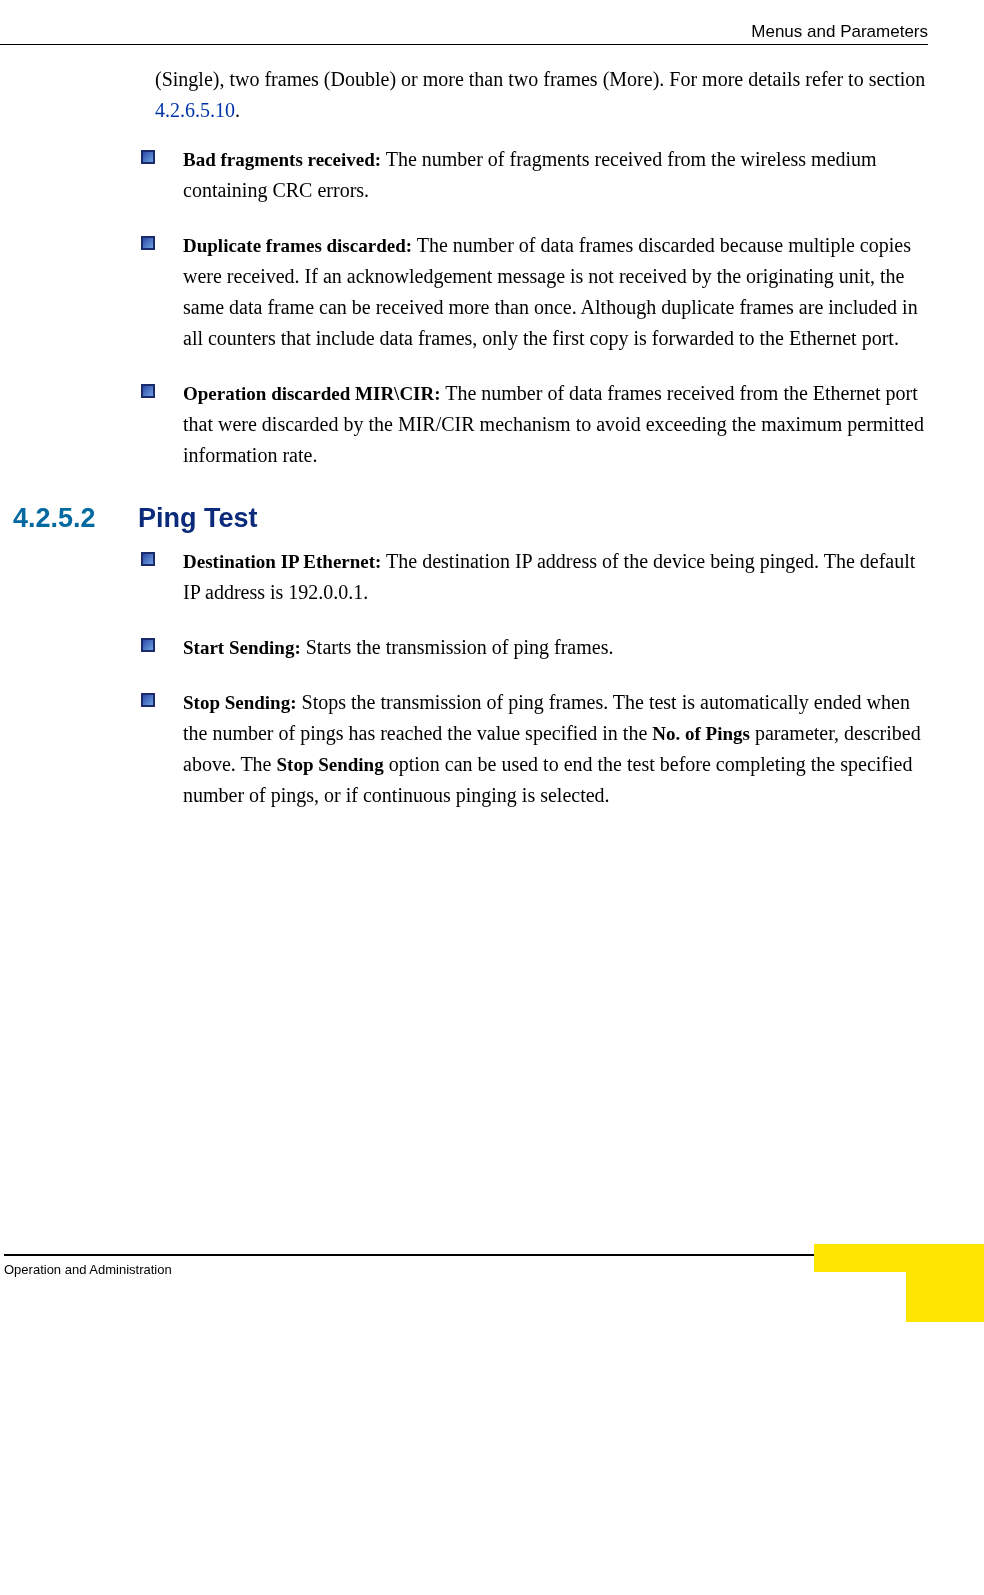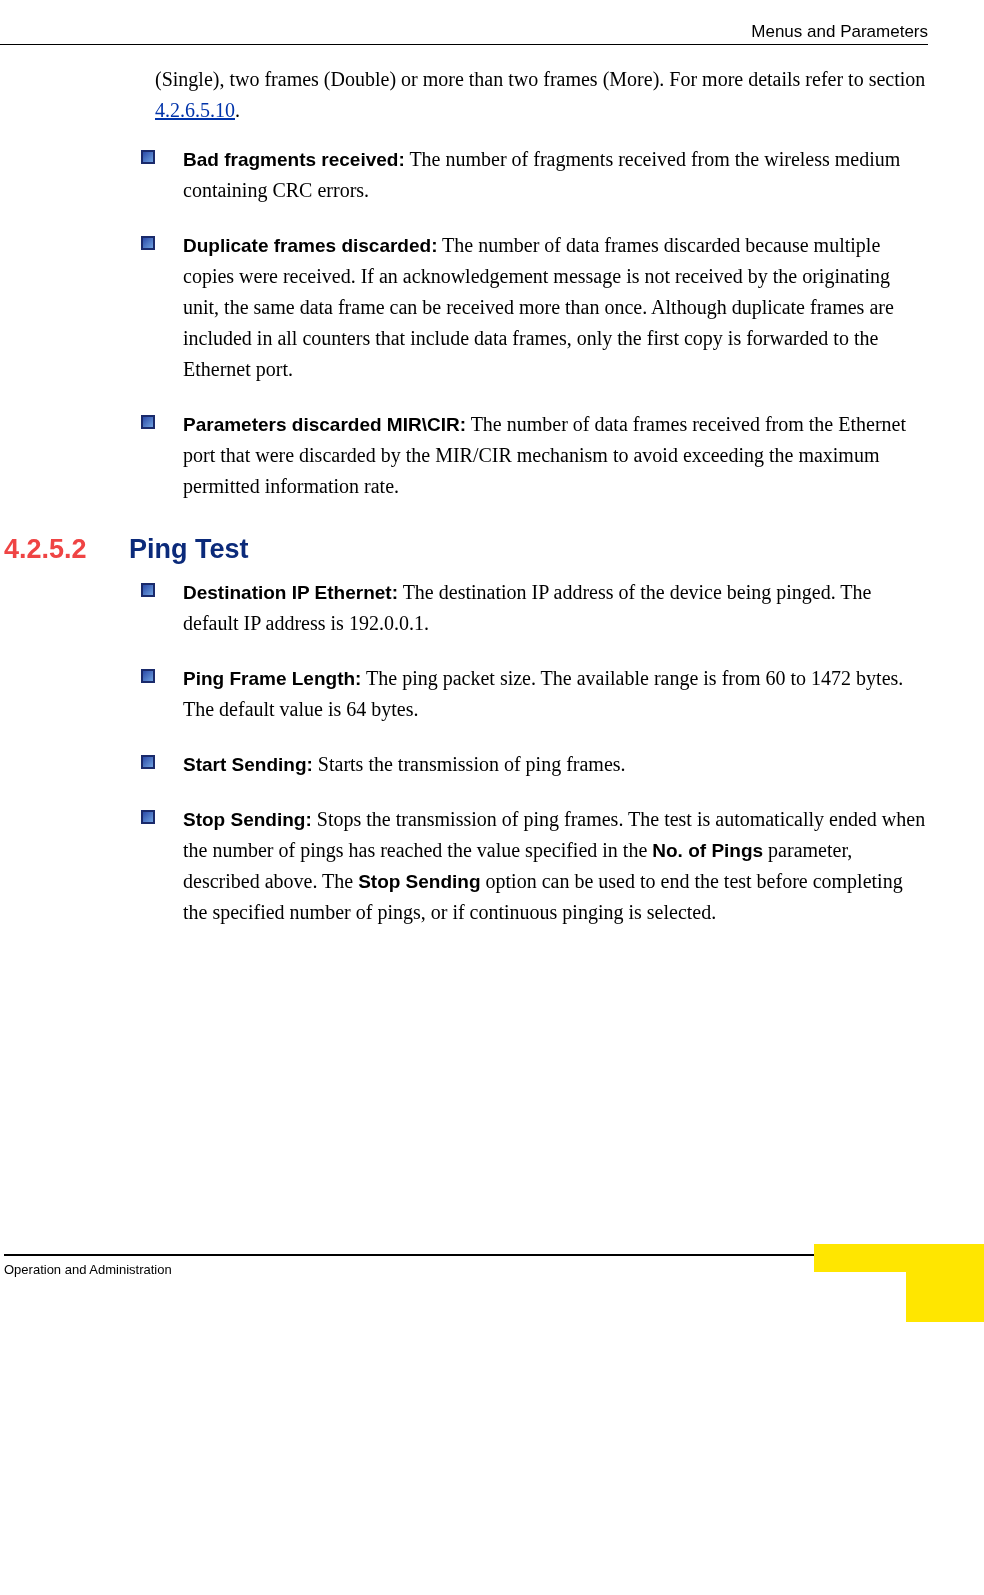--- a/index.html
+++ b/index.html
@@ -39,21 +39,20 @@
     right: 56px;
     top: 64px;
   }
   .para {
     font-size: 20px;
     line-height: 1.55;
     margin-bottom: 18px;
   }
   .link {
     color: #0033aa;
-    text-decoration: underline;
   }
   ul.bullets {
     list-style: none;
     margin: 0;
     padding: 0;
   }
   ul.bullets > li {
     position: relative;
     padding-left: 28px;
     margin-bottom: 24px;
@@ -64,39 +63,40 @@
     position: absolute;
     left: -14px;
     top: 6px;
     width: 14px;
     height: 14px;
     border: 2px solid #1a2a6b;
     box-sizing: border-box;
     background: linear-gradient(135deg, #2b4aa8 0%, #6fa2e0 100%);
   }
   .term {
-    font-family: Liberation Sans, sans-serif;
+    font-family: Liberation Serif, serif;
     font-weight: bold;
     font-size: 19px;
   }
   .sect-row {
     display: flex;
     align-items: baseline;
     margin-left: -155px;
     margin-top: 32px;
     margin-bottom: 12px;
   }
   .sect-num {
     width: 125px;
-    color: #ef4444;
+    color: #0369a1;
     font-family: Arial, Helvetica, sans-serif;
     font-weight: bold;
     font-size: 27px;
     padding-left: 4px;
     flex: none;
+    margin-left: 9px;
   }
   .sect-title {
     color: #0b2a7a;
     font-family: Arial, Helvetica, sans-serif;
     font-weight: bold;
     font-size: 27px;
   }
   .italic { font-style: italic; }
 
   .footer {
@@ -154,38 +154,34 @@
       <li>
         <span class="bullet-icon"></span>
         <span class="term">Bad fragments received:</span><span> The number of fragments received from the wireless medium containing CRC errors.</span>
       </li>
       <li>
         <span class="bullet-icon"></span>
         <span class="term">Duplicate frames discarded:</span><span> The number of data frames discarded because multiple copies were received. If an acknowledgement message is not received by the originating unit, the same data frame can be received more than once. Although duplicate frames are included in all counters that include data frames, only the first copy is forwarded to the Ethernet port.</span>
       </li>
       <li>
         <span class="bullet-icon"></span>
-        <span class="term">Parameters discarded MIR\CIR:</span><span> The number of data frames received from the Ethernet port that were discarded by the MIR/CIR mechanism to avoid exceeding the maximum permitted information rate.</span>
+        <span class="term">Operation discarded MIR\CIR:</span><span> The number of data frames received from the Ethernet port that were discarded by the MIR/CIR mechanism to avoid exceeding the maximum permitted information rate.</span>
       </li>
     </ul>
 
     <div class="sect-row">
       <div class="sect-num">4.2.5.2</div>
       <div class="sect-title">Ping Test</div>
     </div>
 
 
     <ul class="bullets">
       <li>
         <span class="bullet-icon"></span>
         <span class="term">Destination IP Ethernet:</span><span> The destination IP address of the device being pinged. The default IP address is 192.0.0.1.</span>
-      </li>
-      <li>
-        <span class="bullet-icon"></span>
-        <span class="term">Ping Frame Length:</span><span> The ping packet size. The available range is from 60 to 1472 bytes. The default value is 64 bytes.</span>
       </li>
       <li>
         <span class="bullet-icon"></span>
         <span class="term">Start Sending:</span><span> Starts the transmission of ping frames.</span>
       </li>
       <li>
         <span class="bullet-icon"></span>
         <span class="term">Stop Sending:</span><span> Stops the transmission of ping frames. The test is automatically ended when the number of pings has reached the value specified in the </span><span class="term">No. of Pings</span><span> parameter, described above. The </span><span class="term">Stop Sending</span><span> option can be used to end the test before completing the specified number of pings, or if continuous pinging is selected.</span>
       </li>
     </ul>

